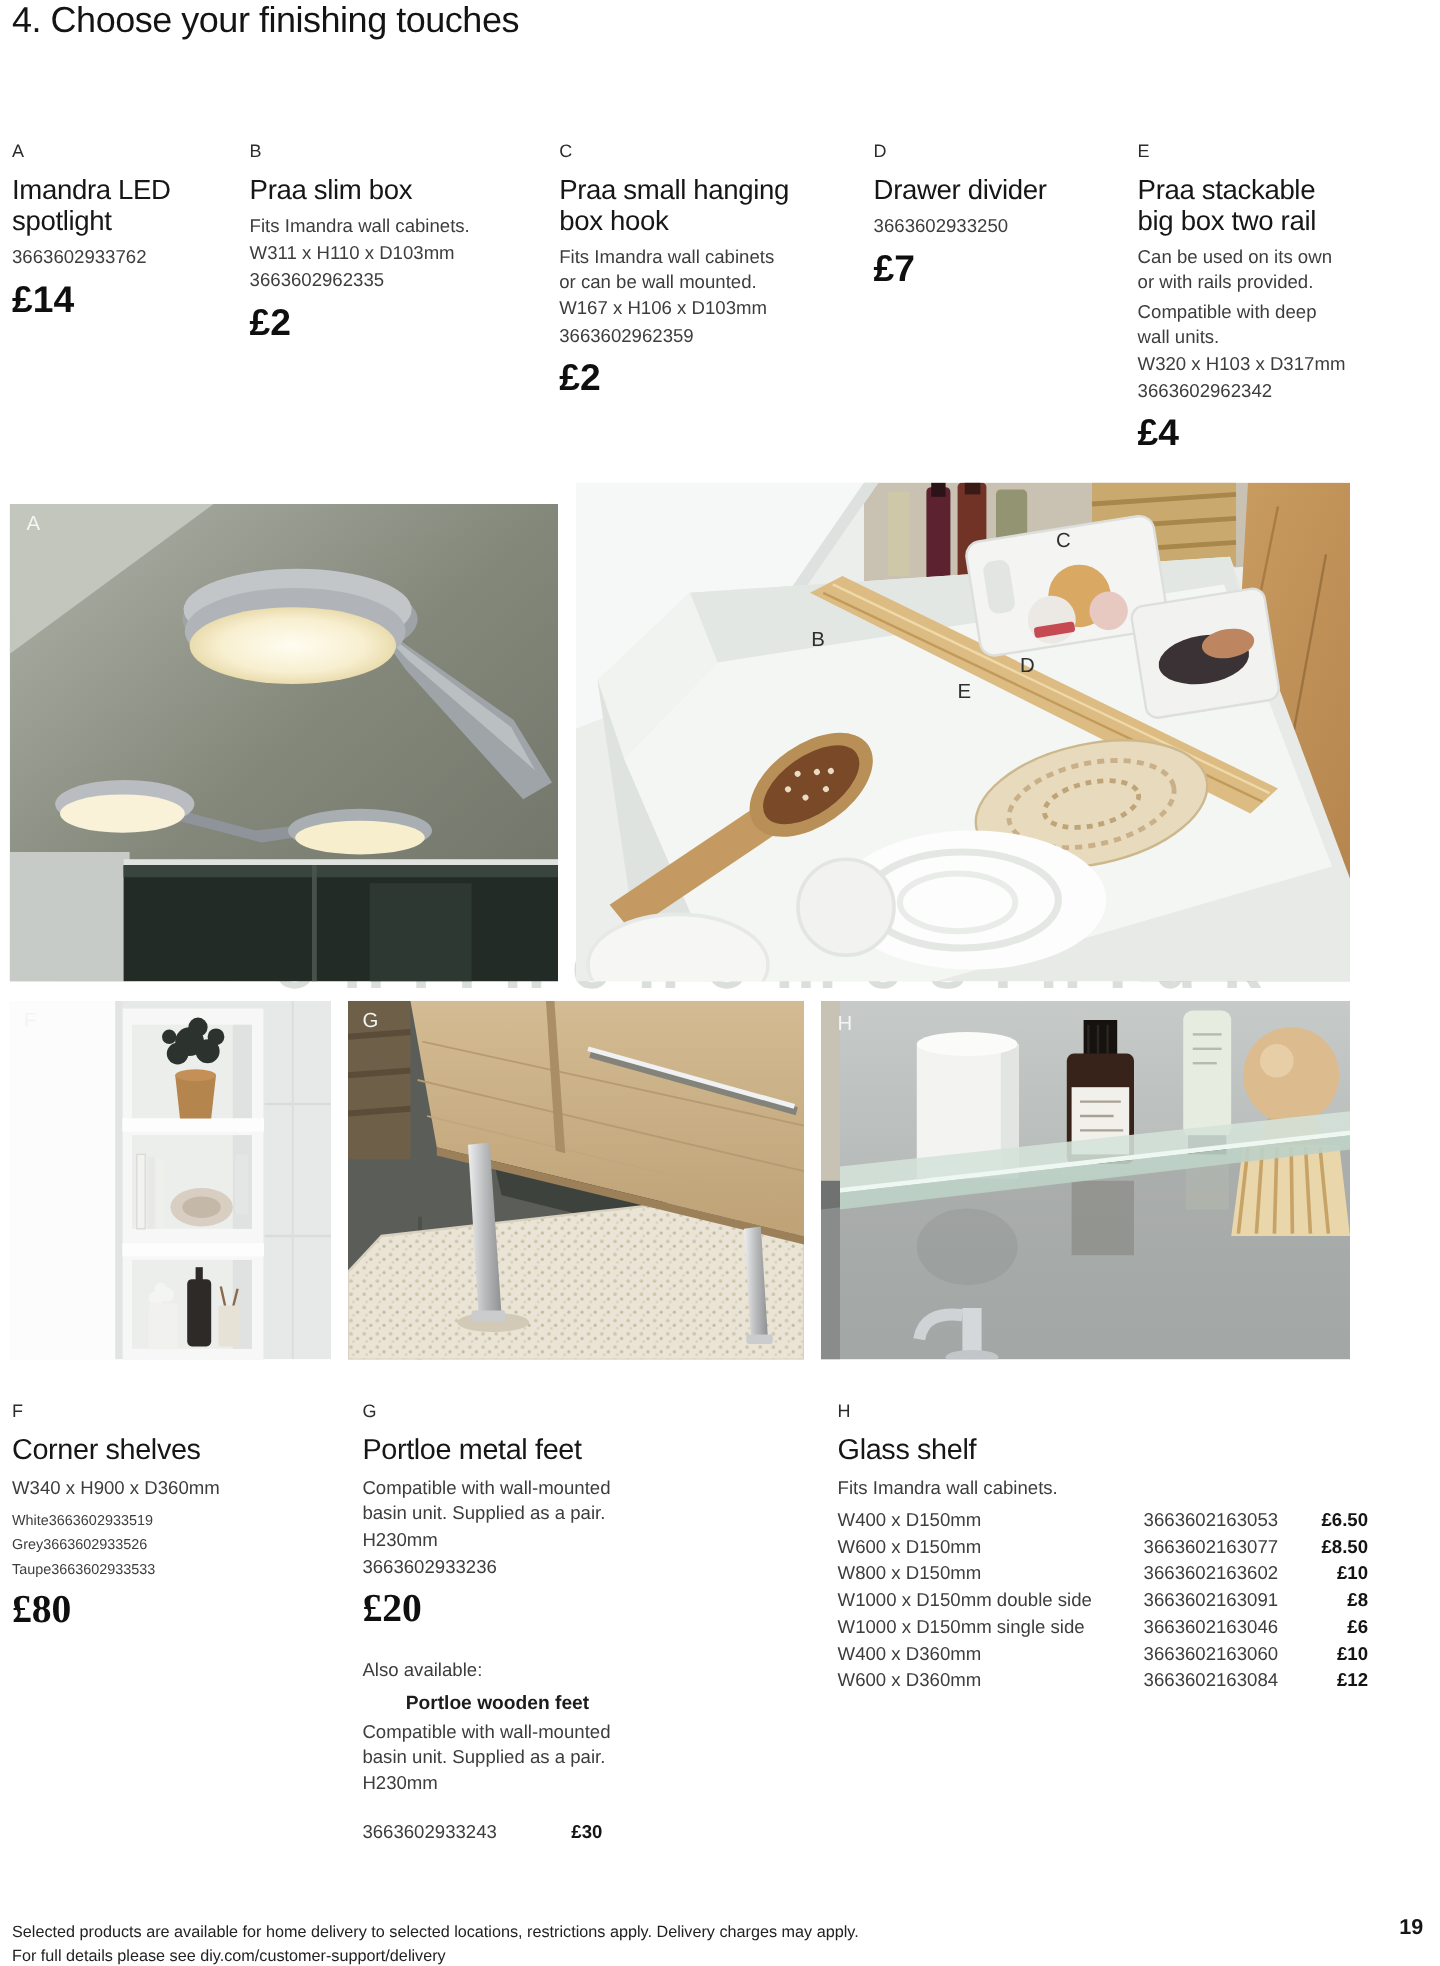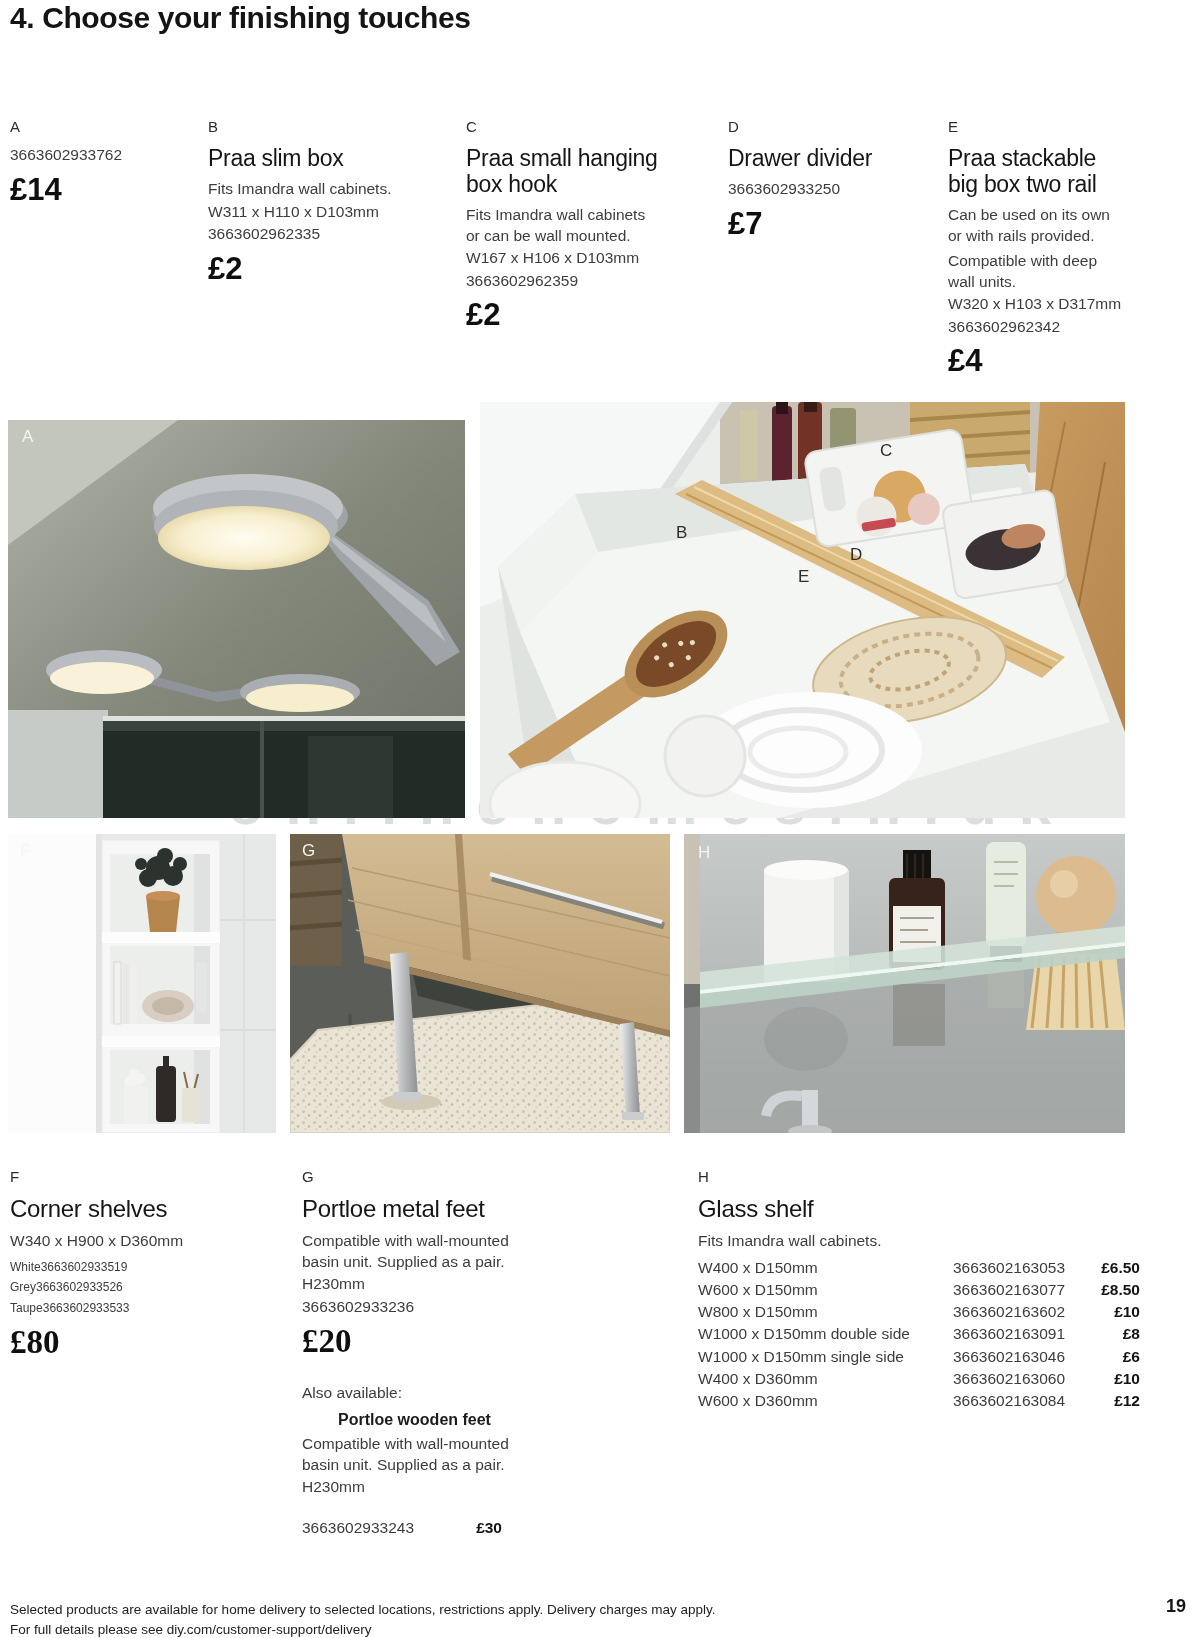--- a/index.html
+++ b/index.html
@@ -5,21 +5,21 @@
   * { margin:0; padding:0; box-sizing:border-box; }
   html,body { background:#ffffff; }
   .page {
     position:relative; width:1200px; height:1638px; margin:0 auto;
     background:#ffffff; overflow:hidden;
     font-family:"Liberation Sans", sans-serif; color:#3d3d3d;
   }
   .abs { position:absolute; }
 
   
-  .title { left:10px; top:0px; font-size:30px; line-height:36px; font-weight:700;
+  .title { left:10px; top:0px; font-size:30px; line-height:36px; font-weight:400;
            color:#141414; letter-spacing:-0.4px; }
 
   
   .pcol { top:118px; }
   .plet  { font-size:15px; line-height:18px; color:#2c2c2c; margin-bottom:9px; }
   .pname { font-size:23px; line-height:26px; color:#161616; font-weight:500;
            letter-spacing:-0.3px; margin-bottom:8px; }
   .pbody { font-size:15.5px; line-height:20.5px; color:#3d3d3d; margin-bottom:2px; }
   .pgap  { margin-bottom:6px; }
   .pprice{ font-size:31px; line-height:36px; font-weight:800; color:#0f0f0f; margin-top:5px; }
@@ -60,20 +60,21 @@
 </style>
 </head>
 <body>
 
 <div class="page">
 
   <h1 class="abs title">4. Choose your finishing touches</h1>
 
   <div class="abs pcol" style="left:10px;width:180px;">
     <div class="plet">A</div>
+    <div class="pname" style="width:160px;">Imandra LED spotlight</div>
     <div class="pbody pgap">3663602933762</div>
     <div class="pprice">£14</div>
   </div>
 
   <div class="abs pcol" style="left:208px;width:240px;">
     <div class="plet">B</div>
     <div class="pname">Praa slim box</div>
     <div class="pbody">Fits Imandra wall cabinets.</div>
     <div class="pbody">W311 x H110 x D103mm</div>
     <div class="pbody pgap">3663602962335</div>

